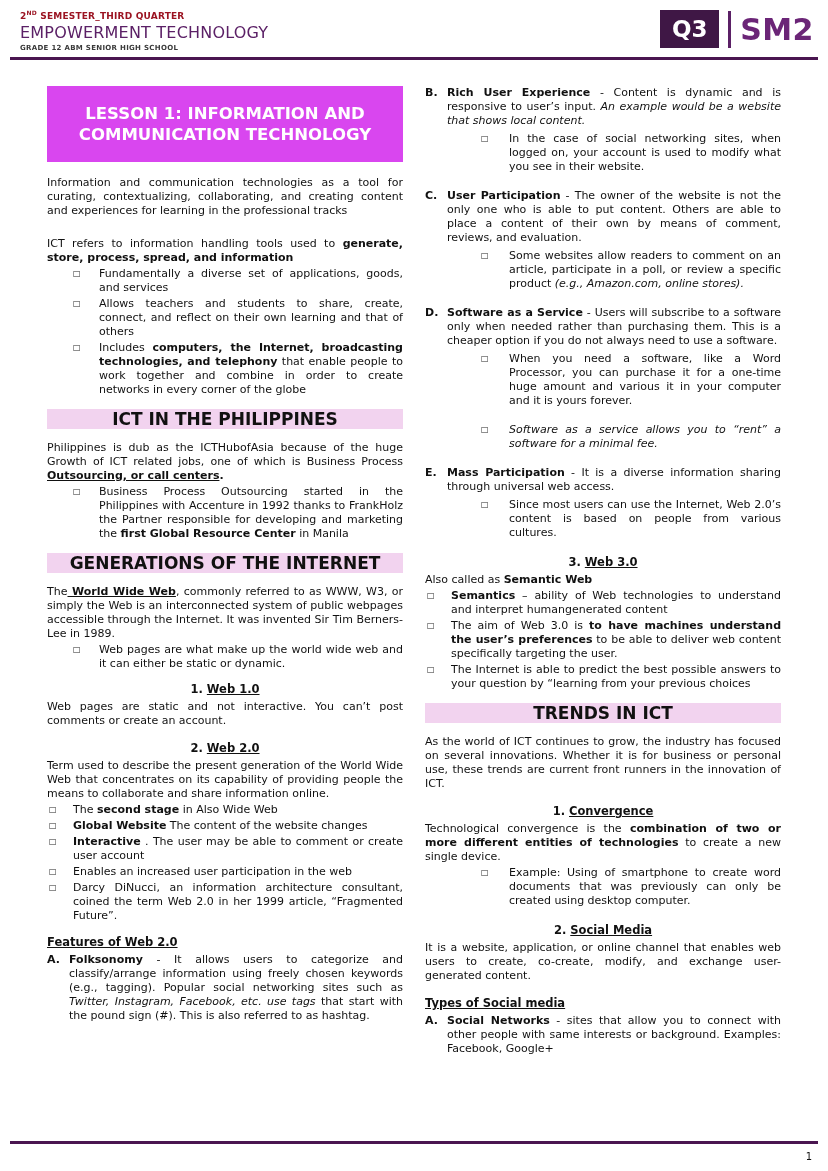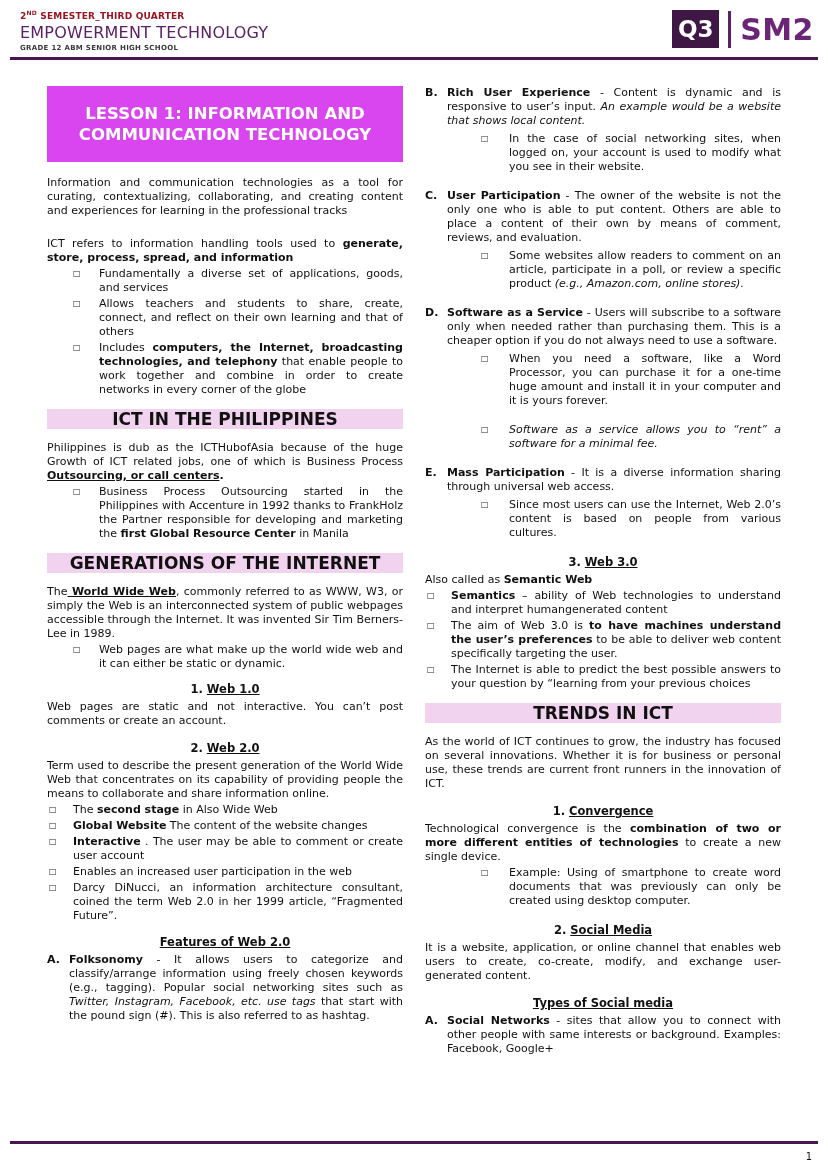--- a/index.html
+++ b/index.html
@@ -6,34 +6,34 @@
   html,body { background:#ffffff; }
   body { font-family:"DejaVu Sans","Liberation Sans",sans-serif; }
   .page { width:828px; height:1171px; position:relative; background:#fff; overflow:hidden; }
 
   .header { display:flex; justify-content:space-between; align-items:flex-start; padding:9px 14px 0 20px; }
   .semester { font-size:9px; font-weight:bold; color:#9b1422; letter-spacing:.2px; }
   .semester sup { font-size:6px; }
   .subject { font-size:16px; font-weight:normal; color:#5b2066; margin-top:2px; letter-spacing:.2px; }
   .grade { font-size:7px; font-weight:bold; color:#3a3a3a; margin-top:2px; letter-spacing:.3px; }
   .badges { display:flex; align-items:center; gap:9px; margin-top:1px; }
-  .q3 { width:47px; height:38px; background:#3f1745; color:#fff; font-weight:bold; font-size:23px; display:flex; align-items:center; justify-content:center; }
+  .q3 { width:59px; height:38px; background:#3f1745; color:#fff; font-weight:bold; font-size:23px; display:flex; align-items:center; justify-content:center; }
   .vbar { width:3px; height:37px; background:#5b2066; }
   .sm2 { font-size:30px; font-weight:bold; color:#6b2577; letter-spacing:.5px; }
   .header-rule { height:3px; background:#4a1650; margin:5px 10px 0 10px; }
 
   .columns { display:flex; gap:22px; padding:26px 47px 0 47px; }
   .col { width:356px; font-size:11px; line-height:14px; color:#111; text-align:justify; }
 
   .lesson-title { background:#d946ef; color:#fff; font-weight:bold; font-size:16.5px; line-height:21px; text-align:center; padding:17px 14px; margin-bottom:14px; }
   .section-header { background:#f2d3ef; color:#111; font-weight:bold; font-size:17px; text-align:center; padding:3px 2px; margin:12px 0 12px; }
   .para { margin-bottom:13px; }
   .para.tight { margin-bottom:2px; }
   .num-heading { text-align:center; margin:11px 0 4px; font-size:11.5px; }
-  .center-heading { text-align:center; font-weight:bold; text-decoration:underline; font-size:11.5px; margin:12px 0 4px; }
+  .center-heading { font-weight:bold; text-decoration:underline; font-size:11.5px; margin:12px 0 4px; }
   .b { font-weight:bold; }
   .i { font-style:italic; }
   .u { text-decoration:underline; }
 
   .bullet { display:flex; margin-bottom:2px; }
   .bullet .marker { font-size:8px; line-height:14px; flex:none; color:#222; }
   .bullet.l1 { padding-left:2px; }
   .bullet.l1 .marker { width:24px; }
   .bullet.l2 { padding-left:26px; }
   .bullet.l2 .marker { width:26px; }
@@ -145,21 +145,21 @@
         <div class="bullet l3">
           <span class="marker">□</span>
           <span class="btext"><span>Some websites allow readers to comment on an article, participate in a poll, or review a specific product </span><span class="i">(e.g., Amazon.com, online stores).</span></span>
         </div>
         <div class="letter-item">
           <span class="lmarker">D.</span>
           <span class="ltext"><span class="b">Software as a Service</span><span> - Users will subscribe to a software only when needed rather than purchasing them. This is a cheaper option if you do not always need to use a software.</span></span>
         </div>
         <div class="bullet l3">
           <span class="marker">□</span>
-          <span class="btext"><span>When you need a software, like a Word Processor, you can purchase it for a one-time huge amount and install it in your computer and it is yours forever.</span></span>
+          <span class="btext"><span>When you need a software, like a Word Processor, you can purchase it for a one-time huge amount and various it in your computer and it is yours forever.</span></span>
         </div>
         <div class="bullet l3">
           <span class="marker">□</span>
           <span class="btext"><span class="i">Software as a service allows you to “rent” a software for a minimal fee.</span></span>
         </div>
         <div class="letter-item">
           <span class="lmarker">E.</span>
           <span class="ltext"><span class="b">Mass Participation</span><span> - It is a diverse information sharing through universal web access.</span></span>
         </div>
         <div class="bullet l3">

